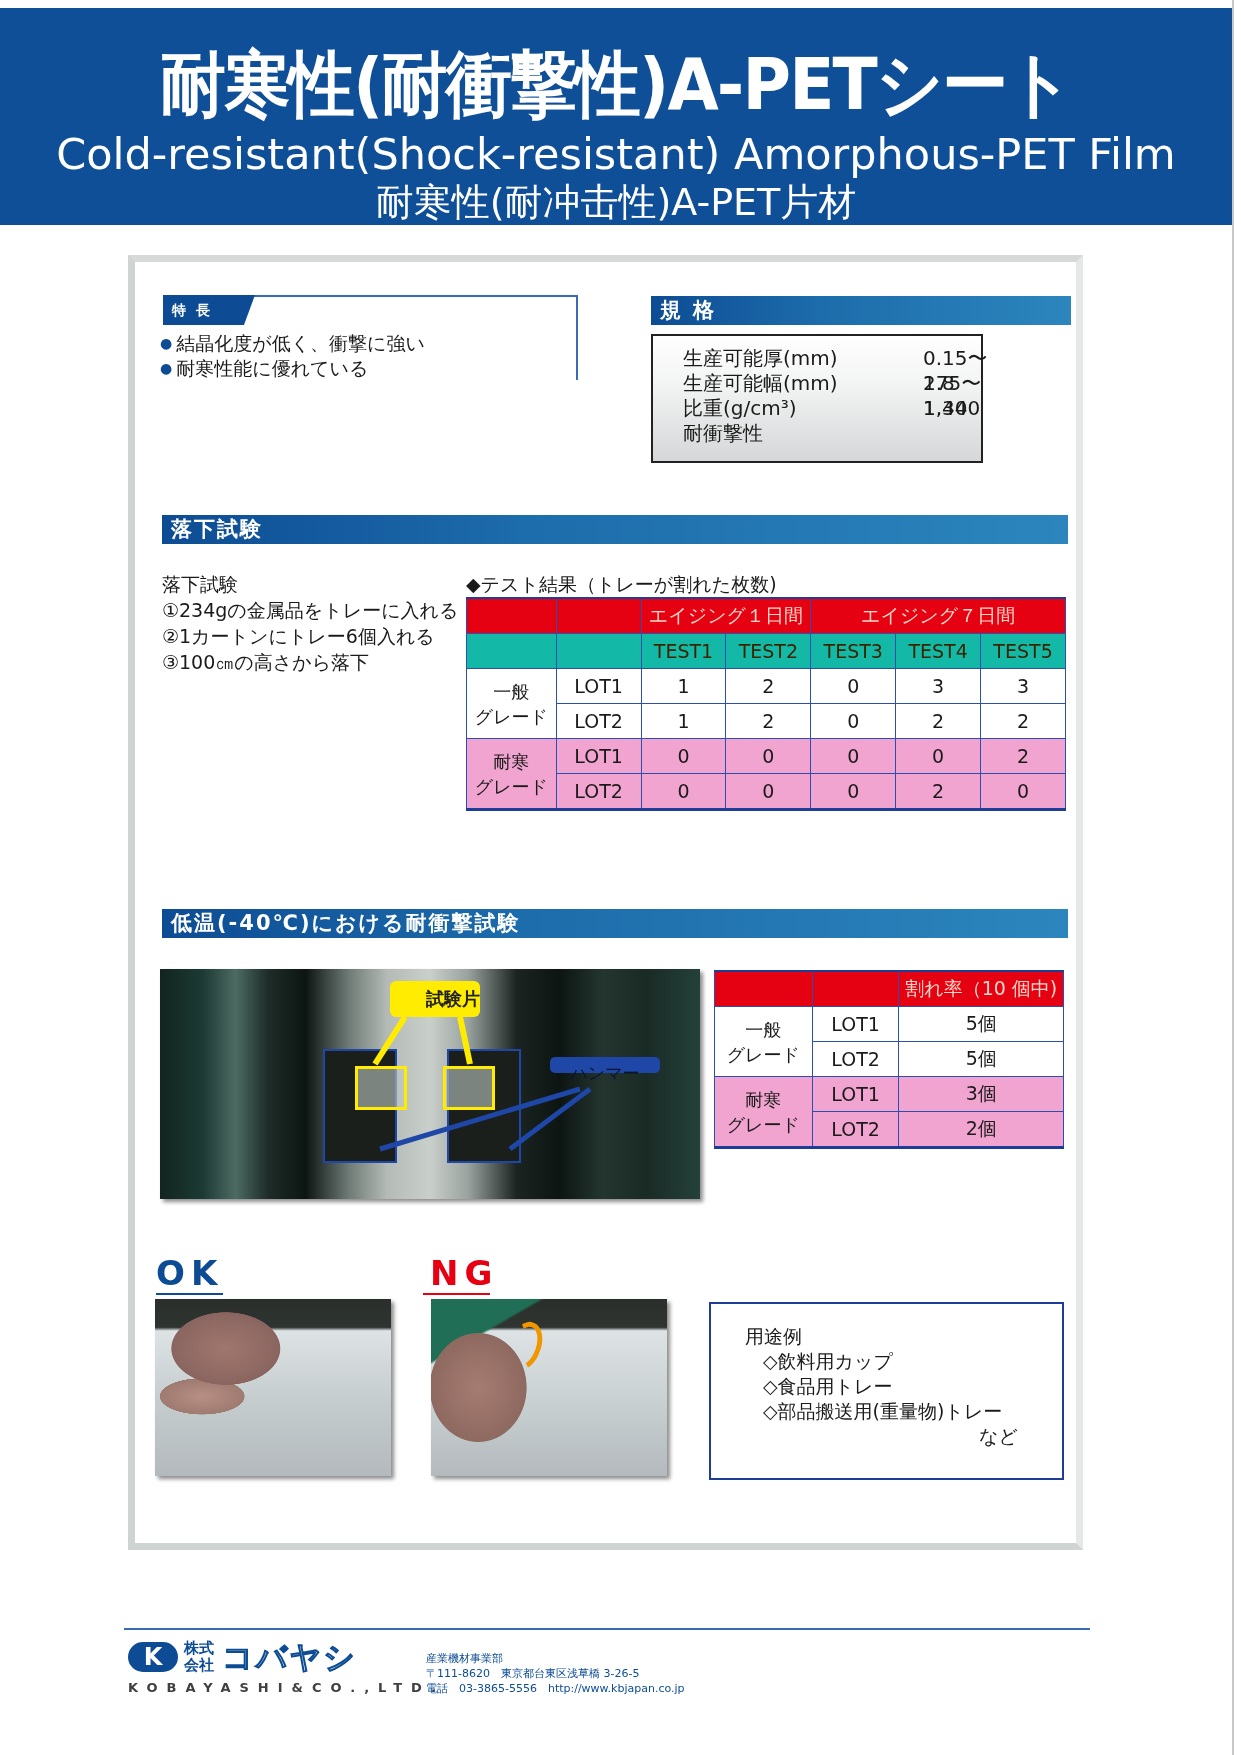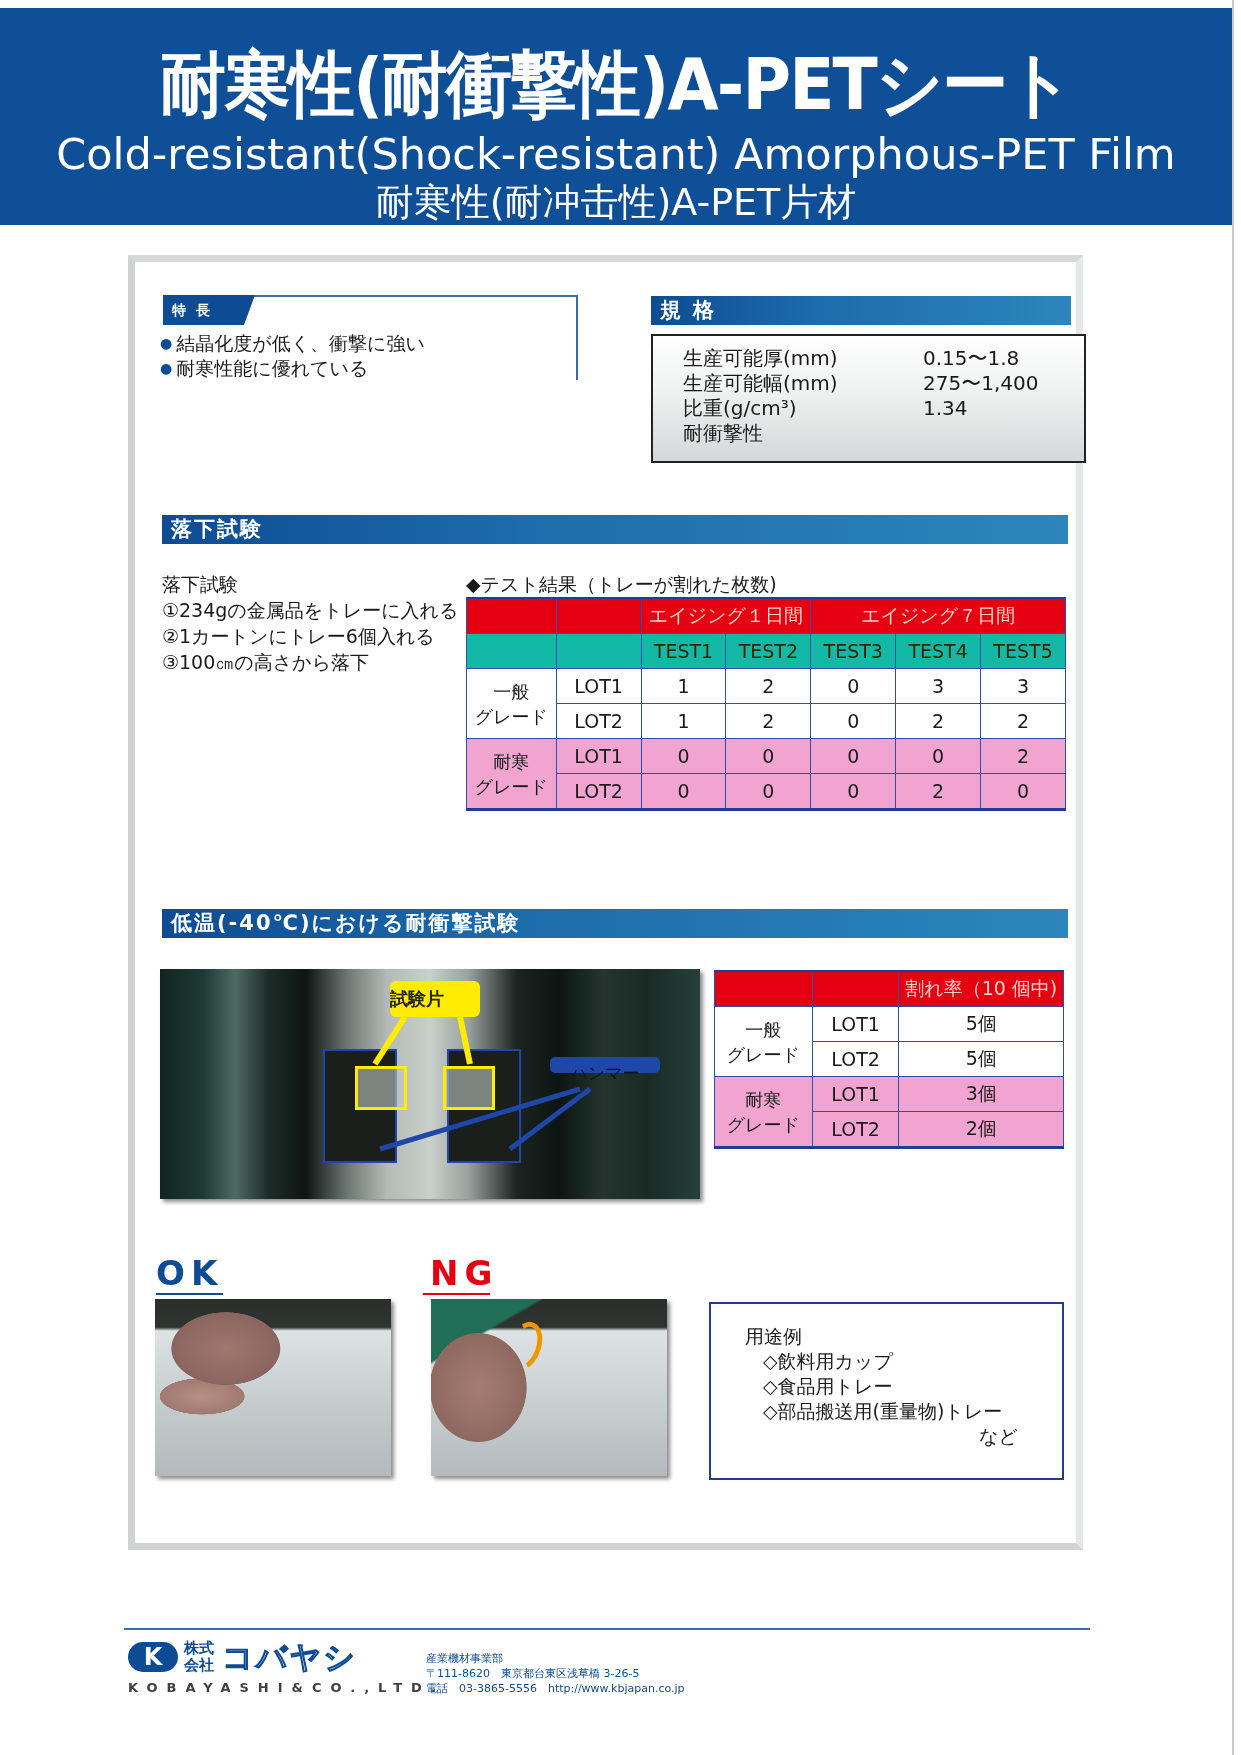--- a/index.html
+++ b/index.html
@@ -59,21 +59,21 @@
   .feat-box {
     left:163px; top:295px; width:415px; height:85px;
     border-top:2px solid #3a6cb0; border-right:2px solid #3a6cb0;
     box-sizing:border-box;
   }
   .feat-list { left:160px; top:331px; font-size:19px; line-height:25px; }
   .feat-list .dot { color:#0d4c94; font-size:14px; margin-right:4px; vertical-align:2px; }
 
   
   .spec-box {
-    left:651px; top:334px; width:435px; height:129px;
+    left:651px; top:334px; width:332px; height:129px;
     border:2px solid #222; box-sizing:border-box;
     background:linear-gradient(180deg,#ffffff 0%,#f2f3f3 40%,#d5d7d8 100%);
     padding-left:40px;
   }
   .spec-row { position:absolute; left:30px; font-size:20px; line-height:25px; }
   .spec-val { position:absolute; left:270px; font-size:20px; line-height:25px; }
 
   
   .drop-steps { left:162px; top:571px; font-size:19px; line-height:26px; }
   .table-caption { left:466px; top:571px; font-size:19px; line-height:26px; }
@@ -101,21 +101,21 @@
     position:absolute; top:80px; width:70px; height:110px;
     background:#1a1f1c; border:2px solid #1e47a8;
   }
   .photo .specimen {
     position:absolute; top:97px; width:46px; height:38px;
     border:3px solid #ffec00; background:rgba(190,200,195,0.6);
   }
   .label-yellow {
     position:absolute; left:230px; top:12px; width:90px; height:36px;
     background:#ffec00; border-radius:6px; color:#222;
-    font-size:18px; font-weight:bold; line-height:36px; text-align:left;
+    font-size:18px; font-weight:bold; line-height:36px; text-align:right;
   }
   .label-blue {
     position:absolute; left:390px; top:88px; width:110px; height:16px;
     background:#1e47a8; border-radius:5px; color:#0b1530;
     font-size:17px; line-height:32px; text-align:center;
   }
 
   .ok-title { left:156px; top:1253px; font-size:34px; font-weight:bold; color:#0d4c94; letter-spacing:6px; }
   .ng-title { left:430px; top:1253px; font-size:34px; font-weight:bold; color:#e60012; letter-spacing:6px; }
   .ok-line { left:156px; top:1293px; width:67px; height:2px; background:#0d4c94; }

